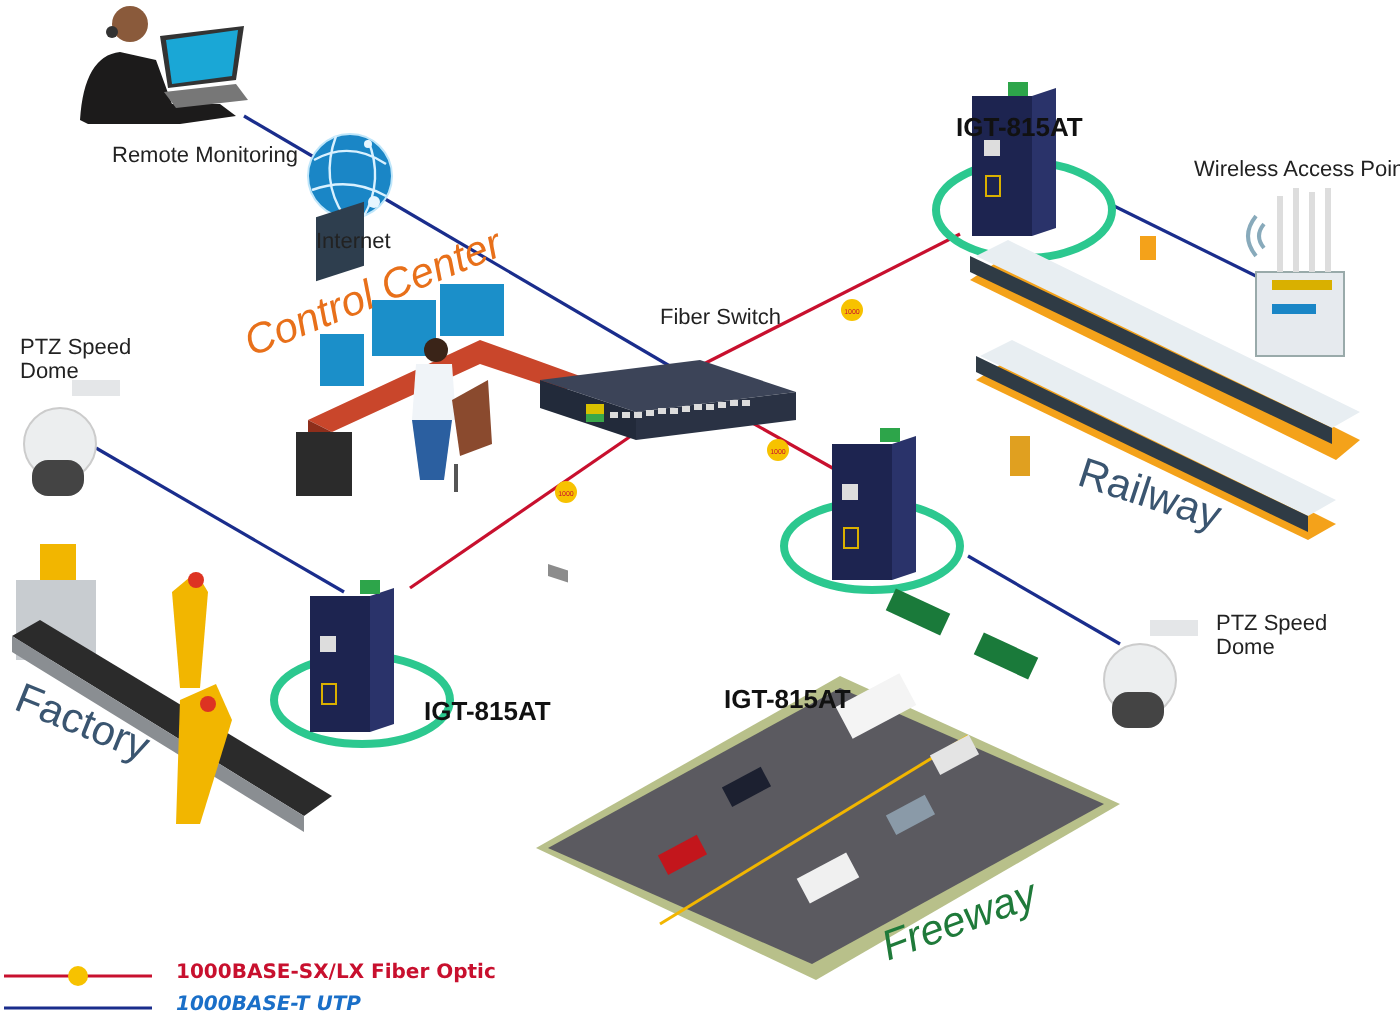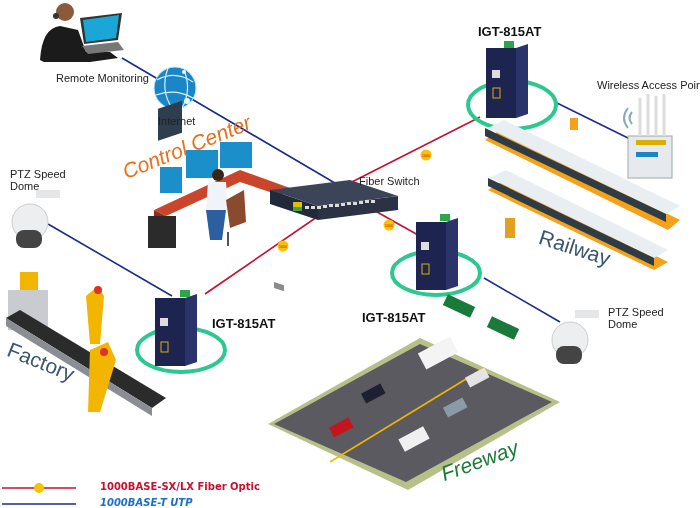--- a/index.html
+++ b/index.html
@@ -1,21 +1,21 @@
 <!DOCTYPE html>
 <html><head>
 <meta charset="utf-8">
 <style>
   html,body{margin:0;padding:0;background:#fff;}
   body{width:700px;height:508px;position:relative;overflow:hidden;font-family:"Liberation Sans",sans-serif;}
   svg.stage{position:absolute;left:0;top:0;}
   .lbl{position:absolute;font-size:11px;color:#222;line-height:12px;white-space:nowrap;}
-  .dev-lbl{position:absolute;font-size:13px;font-weight:bold;color:#111;white-space:nowrap;}
+  .dev-lbl{position:absolute;font-size:13px;font-weight:bold;color:#111;white-space:nowrap;margin-top:32px;}
   .zone{position:absolute;font-size:21px;font-style:italic;white-space:nowrap;transform-origin:left bottom;}
-  .legend-row{position:absolute;left:12px;height:14px;width:260px;padding-left:12px;}
+  .legend-row{position:absolute;left:0;height:14px;width:260px;padding-left:12px;}
   .legend-text{position:absolute;left:88px;top:0;font-size:10px;font-family:"DejaVu Sans",sans-serif;font-weight:bold;}
 </style>
 </head>
 <body>
 
 <svg class="stage" width="700" height="508" viewBox="0 0 700 508">
 
   <g stroke="#1a2d8c" stroke-width="1.6" fill="none">
     <line x1="122" y1="58" x2="168" y2="85"></line>
     <line x1="190" y1="98" x2="340" y2="186"></line>
@@ -190,21 +190,21 @@
 
   <g>
     <line x1="2" y1="488" x2="76" y2="488" stroke="#c8102e" stroke-width="1.6"></line>
     <circle cx="39" cy="488" r="5" fill="#f7c200"></circle>
     <line x1="2" y1="504" x2="76" y2="504" stroke="#1a2d8c" stroke-width="1.6"></line>
   </g>
 </svg>
 
 <div class="lbl" style="left:56px;top:72px;">Remote Monitoring</div>
 <div class="lbl" style="left:158px;top:115px;text-align:right;">Internet</div>
-<div class="lbl" style="left:330px;top:175px;margin-left:29px;">Fiber Switch</div>
+<div class="lbl" style="left:330px;top:153px;">Fiber Switch</div>
 <div class="dev-lbl" style="left:478px;top:24px;">IGT-815AT</div>
 <div class="dev-lbl" style="left:362px;top:310px;">IGT-815AT</div>
 <div class="dev-lbl" style="left:212px;top:316px;">IGT-815AT</div>
 <div class="lbl" style="left:597px;top:79px;">Wireless Access Point</div>
 <div class="lbl" style="left:10px;top:168px;">
   <div>PTZ Speed</div>
   <div>Dome</div>
 </div>
 <div class="lbl" style="left:608px;top:306px;">
   <div>PTZ Speed</div>

